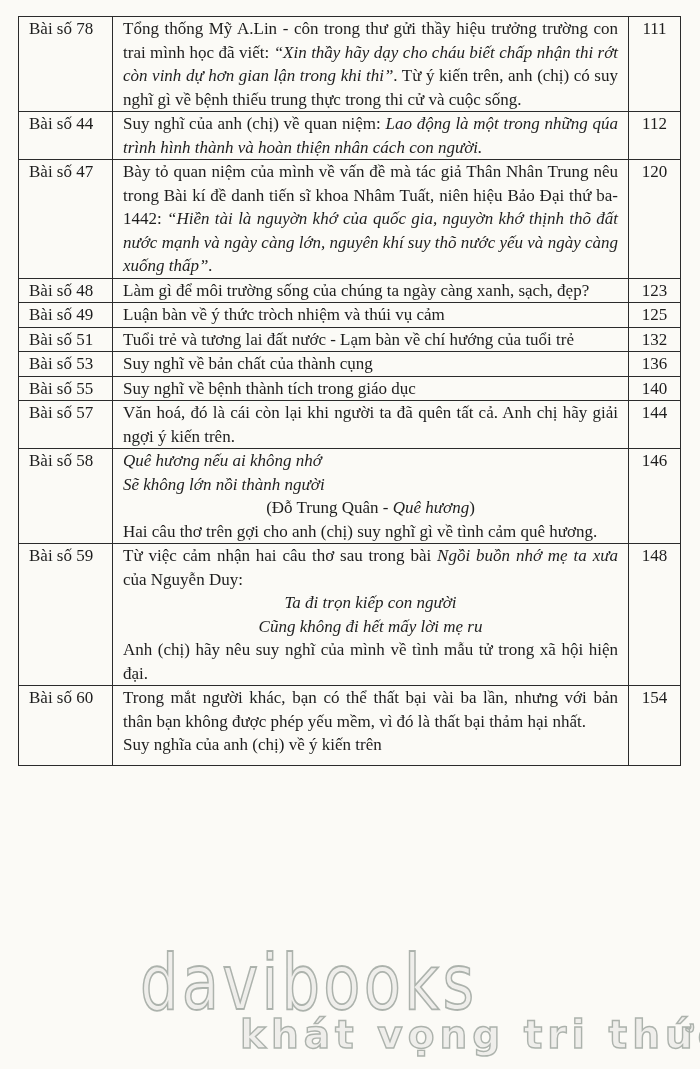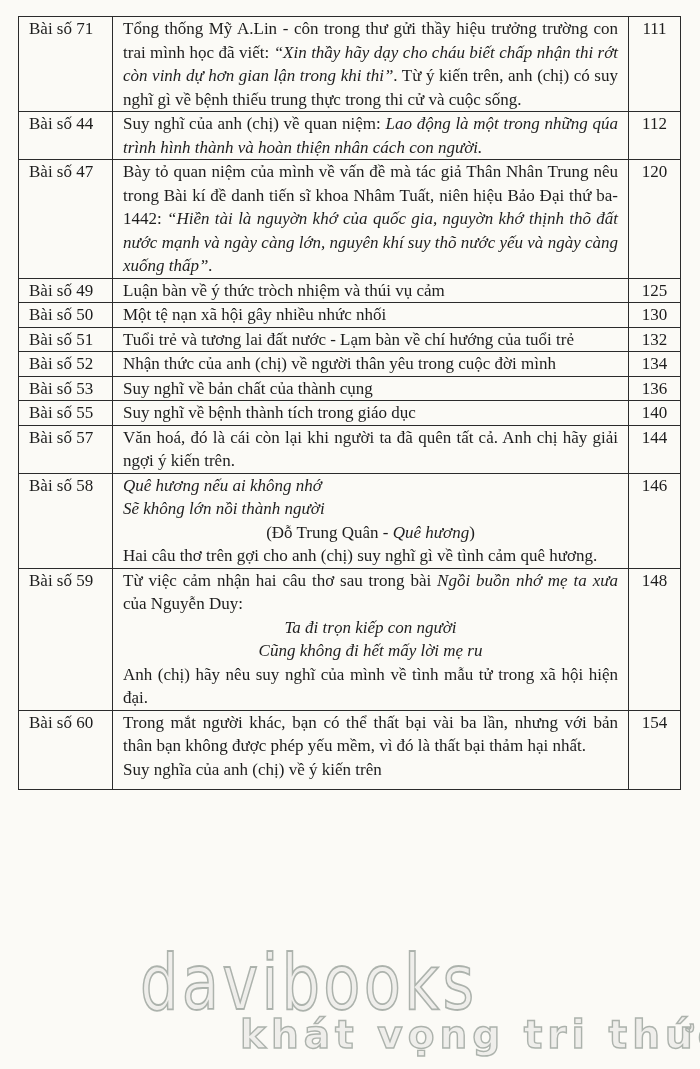--- a/index.html
+++ b/index.html
@@ -56,67 +56,60 @@
   }
 </style>
 </head>
 <body>
 
 <div class="page">
 
   <table class="toc">
     <tbody>
         <tr>
-          <td class="c1">Bài số 71</td>
+          <td class="c1">Bài số 78</td>
           <td class="c2">
             <div class="para"><span>Tổng thống Mỹ A.Lin - côn trong thư gửi thầy hiệu trưởng trường con trai mình học đã viết: </span><span class="it">“Xin thầy hãy dạy cho cháu biết chấp nhận thi rớt còn vinh dự hơn gian lận trong khi thi”</span><span>. Từ ý kiến trên, anh (chị) có suy nghĩ gì về bệnh thiếu trung thực trong thi cử và cuộc sống.</span></div>
           </td>
           <td class="c3">111</td>
         </tr>
         <tr>
           <td class="c1">Bài số 44</td>
           <td class="c2">
             <div class="para"><span>Suy nghĩ của anh (chị) về quan niệm: </span><span class="it">Lao động là một trong những qúa trình hình thành và hoàn thiện nhân cách con người.</span></div>
           </td>
           <td class="c3">112</td>
         </tr>
         <tr>
           <td class="c1">Bài số 47</td>
           <td class="c2">
             <div class="para"><span>Bày tỏ quan niệm của mình về vấn đề mà tác giả Thân Nhân Trung nêu trong Bài kí đề danh tiến sĩ khoa Nhâm Tuất, niên hiệu Bảo Đại thứ ba- 1442: </span><span class="it">“Hiền tài là nguyờn khớ của quốc gia, nguyờn khớ thịnh thõ đất nước mạnh và ngày càng lớn, nguyên khí suy thõ nước yếu và ngày càng xuống thấp”.</span></div>
           </td>
           <td class="c3">120</td>
         </tr>
         <tr>
+          <td class="c1">Bài số 48</td>
+          <td class="c2">
+            <div class="para"><span>Làm gì để môi trường sống của chúng ta ngày càng xanh, sạch, đẹp?</span></div>
+          </td>
+          <td class="c3">123</td>
+        </tr>
+        <tr>
           <td class="c1">Bài số 49</td>
           <td class="c2">
             <div class="para"><span>Luận bàn về ý thức tròch nhiệm và thúi vụ cảm</span></div>
           </td>
           <td class="c3">125</td>
         </tr>
         <tr>
-          <td class="c1">Bài số 50</td>
-          <td class="c2">
-            <div class="para"><span>Một tệ nạn xã hội gây nhiều nhức nhối</span></div>
-          </td>
-          <td class="c3">130</td>
-        </tr>
-        <tr>
           <td class="c1">Bài số 51</td>
           <td class="c2">
             <div class="para"><span>Tuổi trẻ và tương lai đất nước - Lạm bàn về chí hướng của tuổi trẻ</span></div>
           </td>
           <td class="c3">132</td>
-        </tr>
-        <tr>
-          <td class="c1">Bài số 52</td>
-          <td class="c2">
-            <div class="para"><span>Nhận thức của anh (chị) về người thân yêu trong cuộc đời mình</span></div>
-          </td>
-          <td class="c3">134</td>
         </tr>
         <tr>
           <td class="c1">Bài số 53</td>
           <td class="c2">
             <div class="para"><span>Suy nghĩ về bản chất của thành cụng</span></div>
           </td>
           <td class="c3">136</td>
         </tr>
         <tr>
           <td class="c1">Bài số 55</td>

